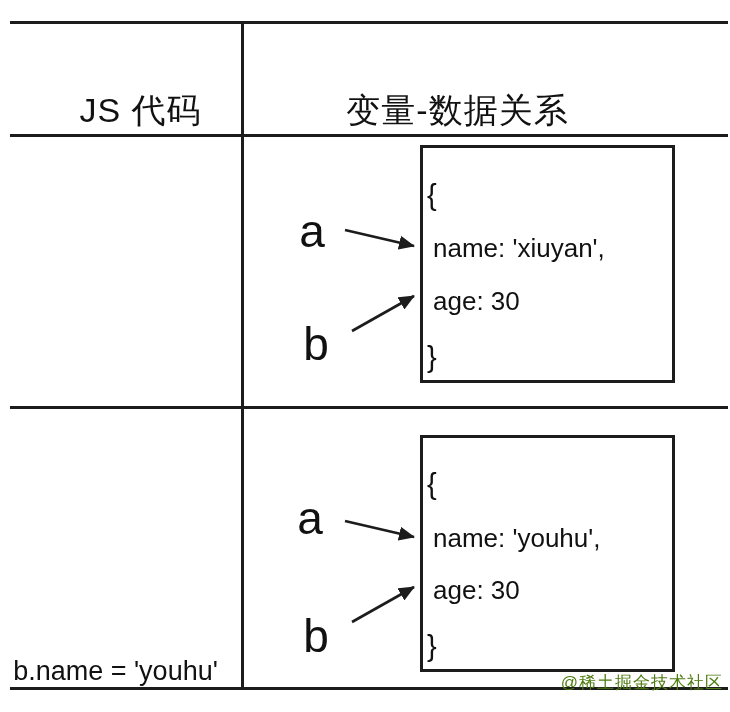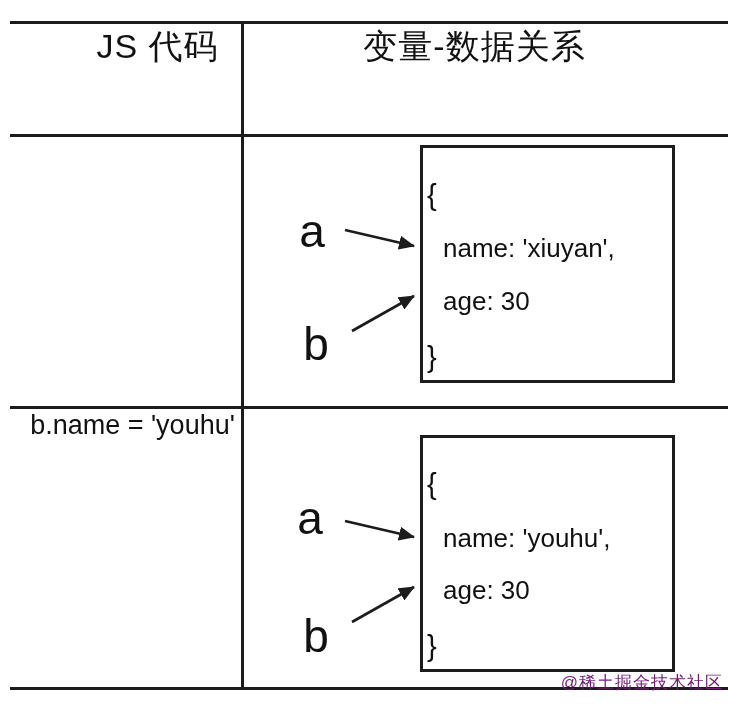--- a/index.html
+++ b/index.html
@@ -19,24 +19,23 @@
   .hline, .vline {
     position: absolute;
     background: #1c1c1c;
   }
   .hline { height: 3px; left: 10px; width: 718px; }
   .vline { width: 3px; }
 
   .cell {
     position: absolute;
     display: flex;
-    align-items: flex-start;
+    align-items: flex-end;
     justify-content: center;
     box-sizing: border-box;
-    margin-left: 17px;
   }
   .header-text { font-size: 34px; font-weight: 500; letter-spacing: 1px; }
   .code-text { font-size: 27px; font-weight: 400; }
 
   .var-label {
     position: absolute;
     font-size: 46px;
     font-weight: 400;
     transform: translate(-50%, -50%);
     line-height: 1;
@@ -50,36 +49,36 @@
     box-sizing: border-box;
   }
   .obj-line {
     position: absolute;
     transform: translateY(-50%);
     font-size: 26px;
     white-space: nowrap;
     line-height: 1;
   }
   .obj-brace { font-size: 29px; left: 4px; }
-  .obj-prop { left: 20px; text-align: center; }
+  .obj-prop { left: 10px; text-align: center; }
 
   #arrow-layer {
     position: absolute;
     left: 0; top: 0;
     width: 730px; height: 712px;
     pointer-events: none;
   }
 
   .watermark {
     position: absolute;
     right: 7px;
     top: 671px;
     font-size: 17px;
     letter-spacing: 1px;
-    color: #701a75;
+    color: #4d7c0f;
   }
 </style>
 </head>
 <body>
 
 <div id="canvas">
 
   <div class="hline" style="top:21px;"></div>
   <div class="hline" style="top:134px;"></div>
   <div class="hline" style="top:406px;"></div>

